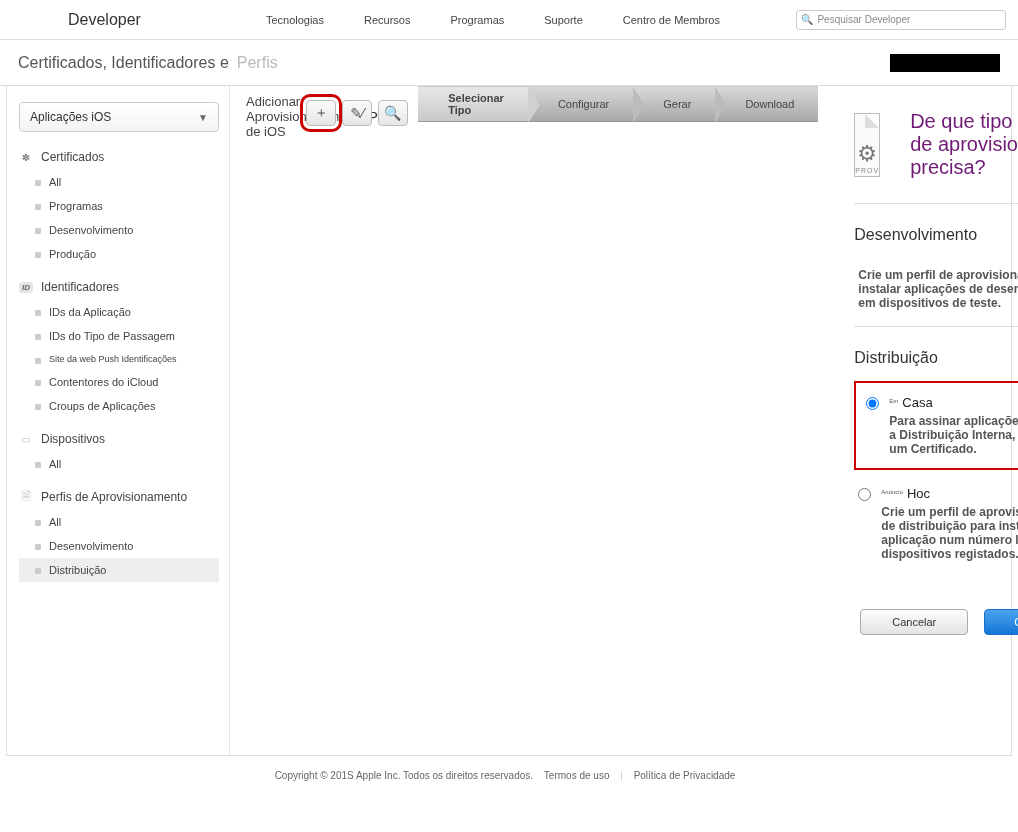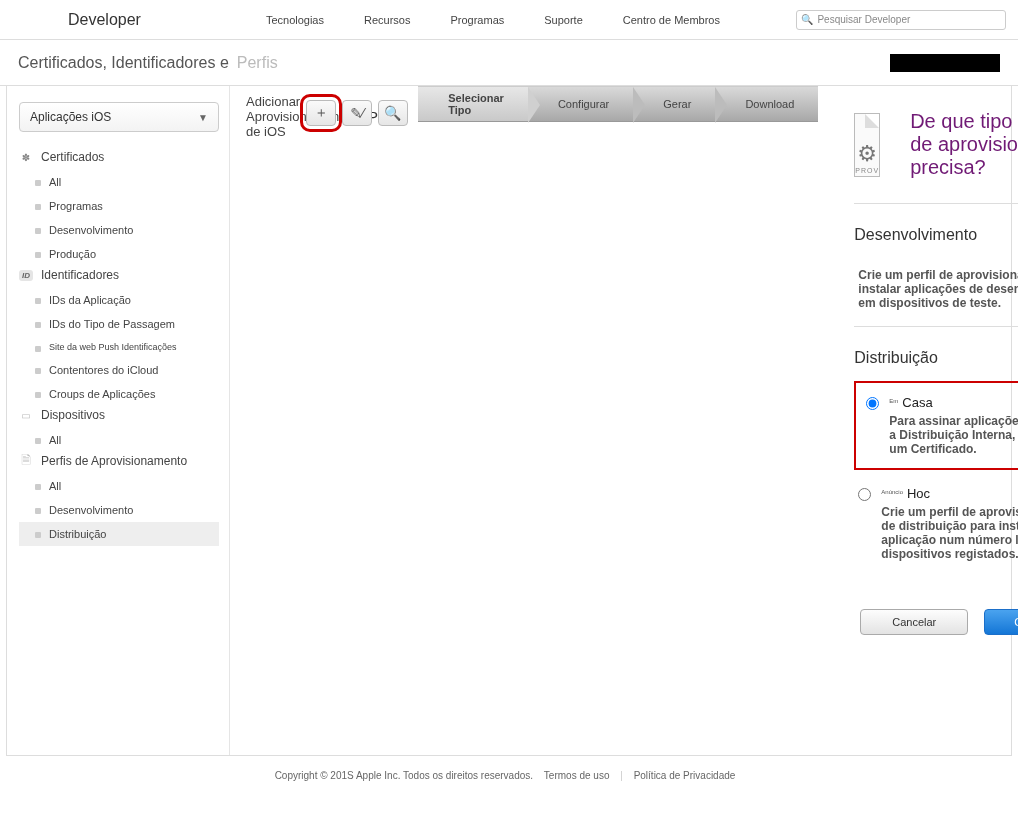--- a/index.html
+++ b/index.html
@@ -44,21 +44,21 @@
   .platform-dd {
     border:1px solid #ccc; border-radius:4px; height:30px;
     display:flex; align-items:center; padding:8px 10px;
     font-size:12px; color:#333; justify-content:space-between;
     background:linear-gradient(#fff,#f3f3f3);
     margin-bottom:18px; width:200px;
   }
   .platform-dd .chev{ font-size:10px; color:#666;}
   .side-section-title{
     display:flex; align-items:center; gap:8px;
-    font-size:12px; color:#444; margin:2px 0 6px 0;
+    font-size:12px; color:#444; margin:14px 0 6px 0;
   }
   .side-section-title .ic{
     width:14px; height:14px; display:inline-flex; align-items:center;
     justify-content:center; font-size:10px; color:#888;
   }
   .gearic::before{content:"✽"; color:#888;}
   .idbadge{
     background:#e5e5e5; color:#666; font-size:8px; font-weight:bold;
     border-radius:3px; padding:1px 3px;font-style:italic;
   }

